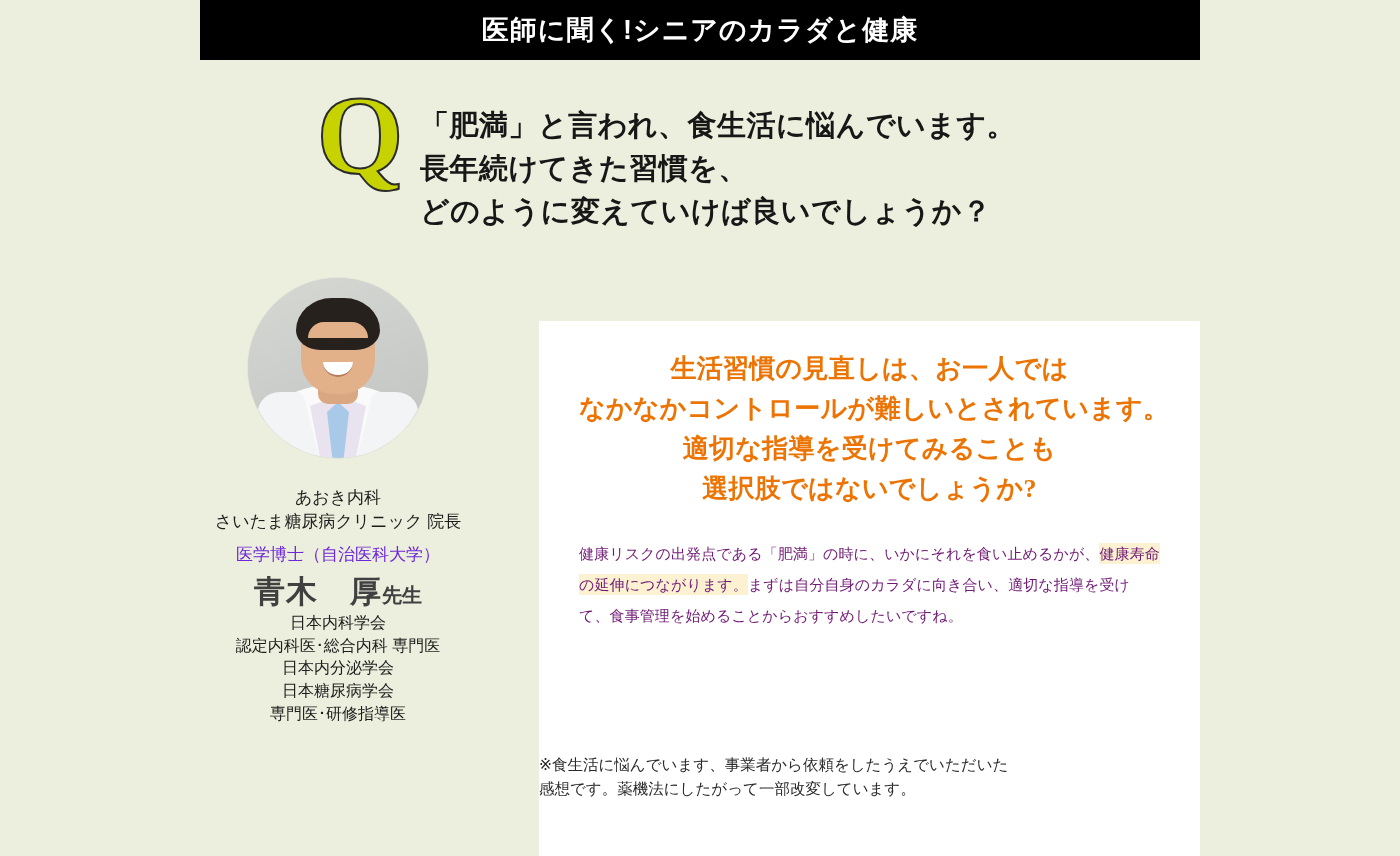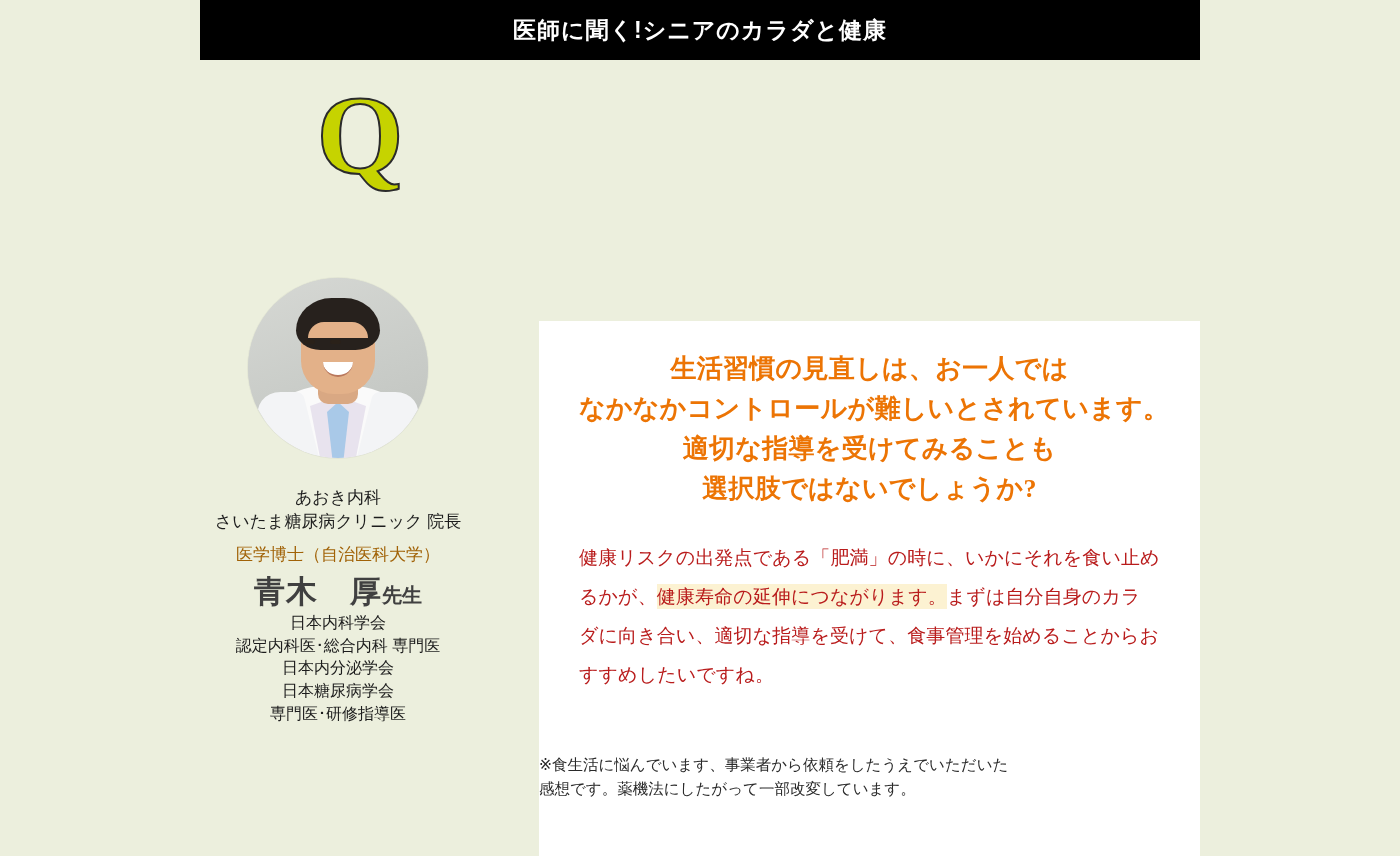--- a/index.html
+++ b/index.html
@@ -23,21 +23,21 @@
     top: 0;
     width: 1000px;
     height: 60px;
     background: #000000;
     display: flex;
     align-items: center;
     justify-content: center;
   }
   .header-title {
     color: #ffffff;
-    font-size: 23px;
+    font-size: 27px;
     font-weight: 700;
     letter-spacing: 1px;
     line-height: 1;
   }
 
   
   .question-block {
     position: absolute;
     left: 300px;
     top: 92px;
@@ -198,21 +198,21 @@
     font-size: 17px;
     line-height: 1.42;
     font-weight: 500;
     color: #1c1c1c;
   }
   .doctor-degree {
     margin-top: 9px;
     font-size: 17px;
     line-height: 1.4;
     font-weight: 500;
-    color: #a16207;
+    color: #6d28d9;
   }
   .doctor-name {
     margin-top: 6px;
     font-size: 31px;
     font-weight: 700;
     letter-spacing: 1px;
     color: #404040;
     line-height: 1.25;
   }
   .doctor-name .suffix {
@@ -245,25 +245,24 @@
     color: #ec7404;
     font-family: "Liberation Serif", "DejaVu Serif", serif;
     font-size: 26px;
     font-weight: 700;
     line-height: 1.54;
     letter-spacing: 0.3px;
   }
   .answer-lead div { white-space: nowrap; }
   .answer-body {
     margin-top: 30px;
-    font-size: 19px;
+    font-size: 15px;
     line-height: 2.05;
-    color: #b91c1c;
+    color: #701a75;
     letter-spacing: 0.1px;
-    font-family: Liberation Serif, serif;
   }
   .hl {
     background: #fcf2d2;
     padding: 2px 0;
   }
 
   
   .disclaimer {
     position: absolute;
     left: 539px;
@@ -277,20 +276,25 @@
 </style>
 </head>
 <body>
 
 <div class="header-bar">
   <div class="header-title">医師に聞く!シニアのカラダと健康</div>
 </div>
 
 <div class="question-block">
   <div class="q-mark">Q</div>
+  <div class="q-text">
+    <div>「肥満」と言われ、食生活に悩んでいます。</div>
+    <div>長年続けてきた習慣を、</div>
+    <div>どのように変えていけば良いでしょうか？</div>
+  </div>
 </div>
 
 <div class="doctor-col">
 
   <div class="doctor-photo">
     <div class="photo-bg"></div>
     <div class="p-coat"></div>
     <div class="p-shirt"></div>
     <div class="p-tie"></div>
     <div class="p-neck"></div>

